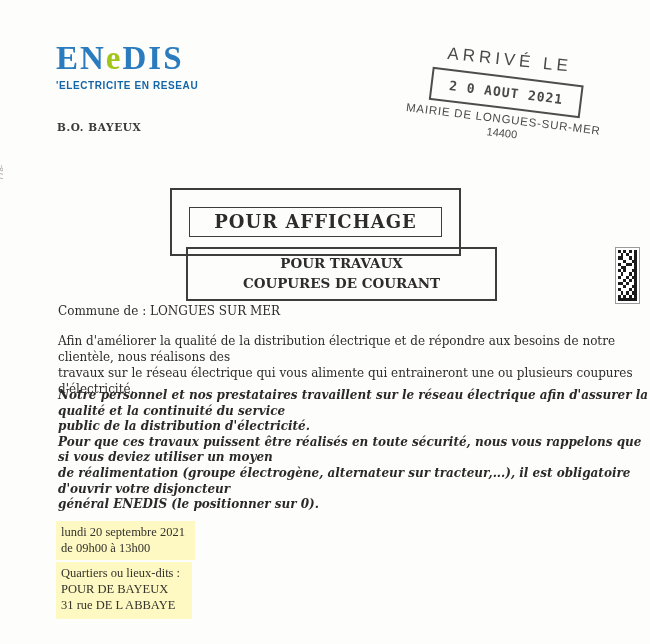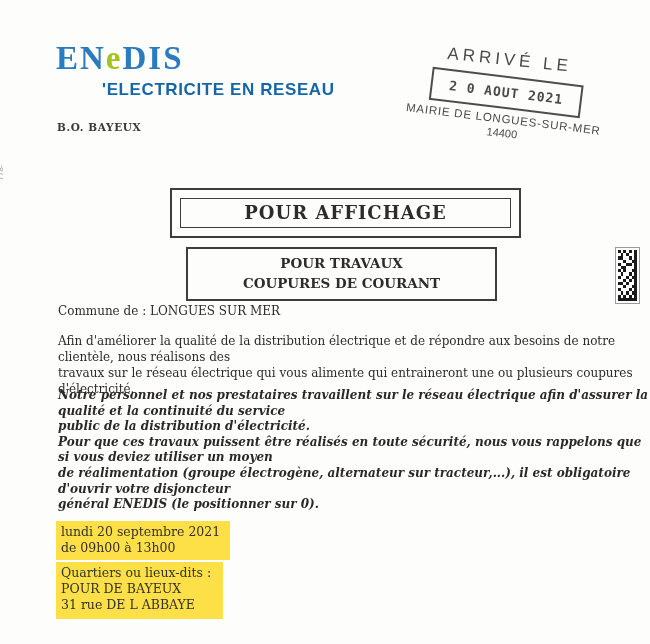--- a/index.html
+++ b/index.html
@@ -11,21 +11,21 @@
   }
   
   .logo { position:absolute; left:56px; top:42px; }
   .brand {
     font-family:Liberation Serif, serif; font-weight:800;
     font-size:33px; line-height:1; letter-spacing:2px; color:#2b7cbf;
   }
   .brand .green { color:#a2c51a; }
   .tagline {
     font-family:"Liberation Sans", sans-serif; font-weight:700;
-    font-size:17px; letter-spacing:0.6px; color:#1566a9; margin-top:5px;margin-left:46px;
+    font-size:10px; letter-spacing:0.6px; color:#1566a9; margin-top:5px;
   }
   .bo {
     position:absolute; left:57px; top:121px;
     font-size:10.5px; font-weight:700; letter-spacing:0.6px; color:#3a3a3a;
   }
   
   .stamp {
     position:absolute; left:392px; top:50px; width:228px;
     transform:rotate(6deg); transform-origin:center;
     color:#4a4a4a; font-family:"Liberation Sans", sans-serif; text-align:center;
@@ -34,22 +34,22 @@
   .stamp-box {
     margin:6px auto 4px; width:152px; border:2px solid #4d4d4d;
     padding:7px 4px; transform:rotate(1deg);
     font-family:"DejaVu Sans Mono", monospace; font-weight:700;
     font-size:13px; letter-spacing:1px; white-space:nowrap;
   }
   .stamp-mairie { font-size:11.5px; letter-spacing:0.8px; transform:rotate(1deg); white-space:nowrap; }
   .stamp-cp { font-size:11px; margin-top:2px; }
   
   .box-affichage {
-    position:absolute; left:170px; top:188px; width:351px;
-    border:2px solid #3d3d3d; padding:8px; background:#fdfdfb;
+    position:absolute; left:170px; top:188px; width:291px;
+    border:2px solid #3d3d3d; padding:17px; background:#fdfdfb;
   }
   .box-affichage .inner {
     border:1px solid #3d3d3d; text-align:center;
     font-weight:700; font-size:18px; letter-spacing:1px; padding:3px 0 4px;
   }
   .box-coupures {
     position:absolute; left:186px; top:247px; width:311px;
     border:2px solid #3d3d3d; text-align:center;
     font-weight:700; font-size:13.5px; line-height:1.5; padding:4px 0 5px;
   }
@@ -60,22 +60,22 @@
   }
   .barcode svg { display:block; width:100%; height:100%; }
   
   .commune  { position:absolute; left:58px; top:304px; font-size:12px; }
   .intro    { position:absolute; left:58px; top:333px; font-size:12px; line-height:16px; }
   .rappel   { position:absolute; left:58px; top:388px; font-style:italic; font-weight:600;
               font-size:12px; line-height:15.6px; color:#2b2926; }
   .rappel-title { text-decoration:underline; margin-bottom:1px; }
   .horaires { position:absolute; left:58px; top:496px; font-size:12px; }
   .hl {
-    background:#fde047; width:fit-content;
-    font-size:12.5px; line-height:16px; color:#34322c;
+    background:#fef9c3; width:fit-content;
+    font-size:12.5px; line-height:16px; color:#34322c;font-family:Liberation Serif, serif;
   }
   .hl1 { position:absolute; left:56px; top:521px; padding:3px 10px 4px 5px; }
   .hl2 { position:absolute; left:56px; top:562px; padding:3px 12px 6px 5px; }
   
   .margin-mark {
     position:absolute; left:-8px; top:168px; transform:rotate(-90deg);
     font-family:"Liberation Sans", sans-serif; font-size:8px; color:#a5a0a0;
   }
 </style>
 </head>

